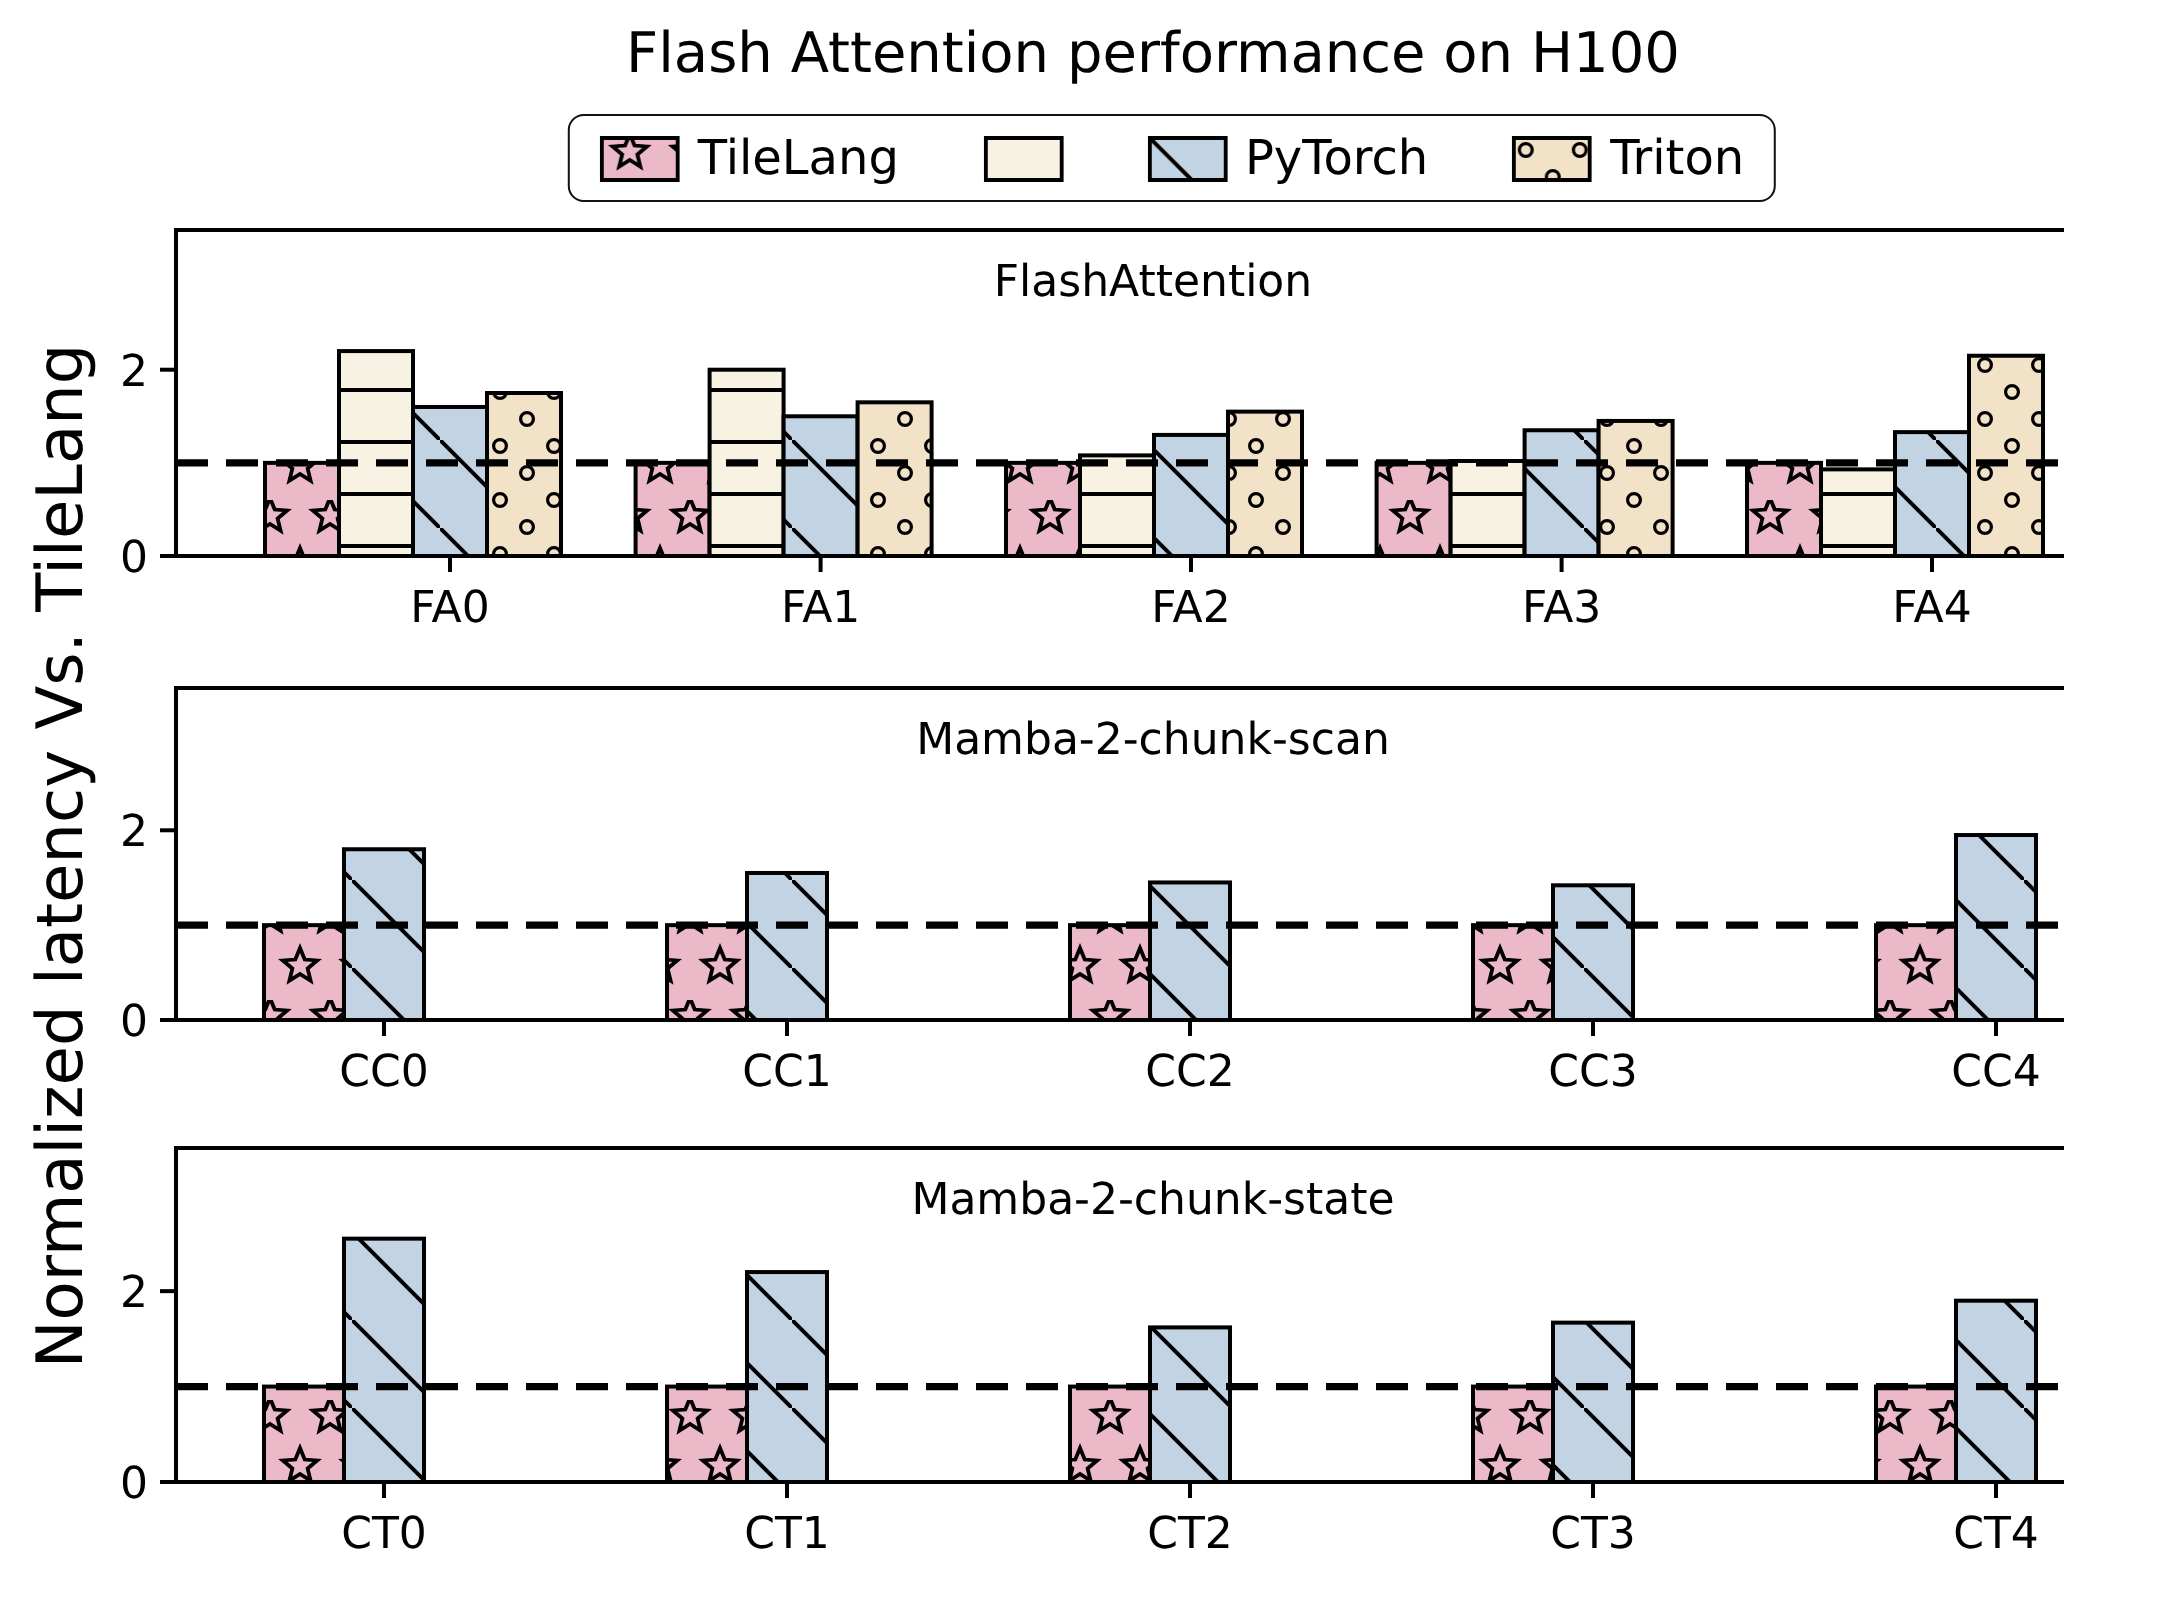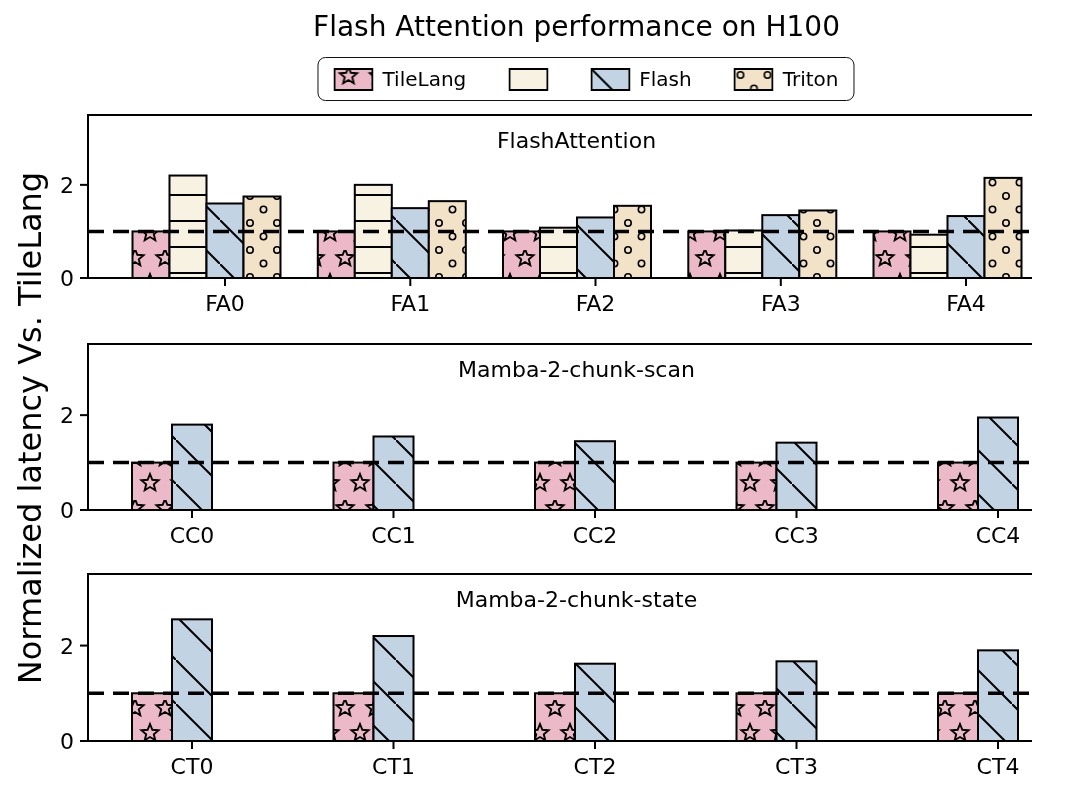--- a/index.html
+++ b/index.html
@@ -20,21 +20,21 @@
     transform:translate(-50%,-50%) rotate(-90deg);
     font-size:32px;white-space:nowrap;color:#000;
   }
   .legend{
     position:absolute;top:57px;left:586px;transform:translateX(-50%);
     display:flex;align-items:center;gap:42px;
     background:#fff;border:1.6px solid #111;border-radius:8px;
     padding:7px 15px;height:28px;
   }
   .legend-item{display:flex;align-items:center;gap:9px;}
-  .legend-label{font-size:20px;line-height:1;white-space:nowrap;}
+  .legend-label{font-size:24px;line-height:1;white-space:nowrap;}
   svg text{fill:#000;}
 </style>
 </head>
 <body>
 
 <div id="figure">
   <div class="fig-title">Flash Attention performance on H100</div>
   <div class="legend" id="legend">
       <div class="legend-item">
         <svg width="40" height="23">
@@ -49,21 +49,21 @@
           <rect x="1" y="1" width="38" height="21" fill="#f8f2e2"></rect>
           <rect x="1" y="1" width="38" height="21" fill="none" stroke="#000000" stroke-width="2"></rect>
         </svg>
       </div>
       <div class="legend-item">
         <svg width="40" height="23">
           <rect x="1" y="1" width="38" height="21" fill="#c2d3e3"></rect>
           <rect x="1" y="1" width="38" height="21" fill="url(#pat-diag)"></rect>
           <rect x="1" y="1" width="38" height="21" fill="none" stroke="#000000" stroke-width="2"></rect>
         </svg>
-        <span class="legend-label">Flash</span>
+        <span class="legend-label">PyTorch</span>
       </div>
       <div class="legend-item">
         <svg width="40" height="23">
           <rect x="1" y="1" width="38" height="21" fill="#f2e3c8"></rect>
           <rect x="1" y="1" width="38" height="21" fill="url(#pat-dots)"></rect>
           <rect x="1" y="1" width="38" height="21" fill="none" stroke="#000000" stroke-width="2"></rect>
         </svg>
         <span class="legend-label">Triton</span>
       </div>
     </div>

